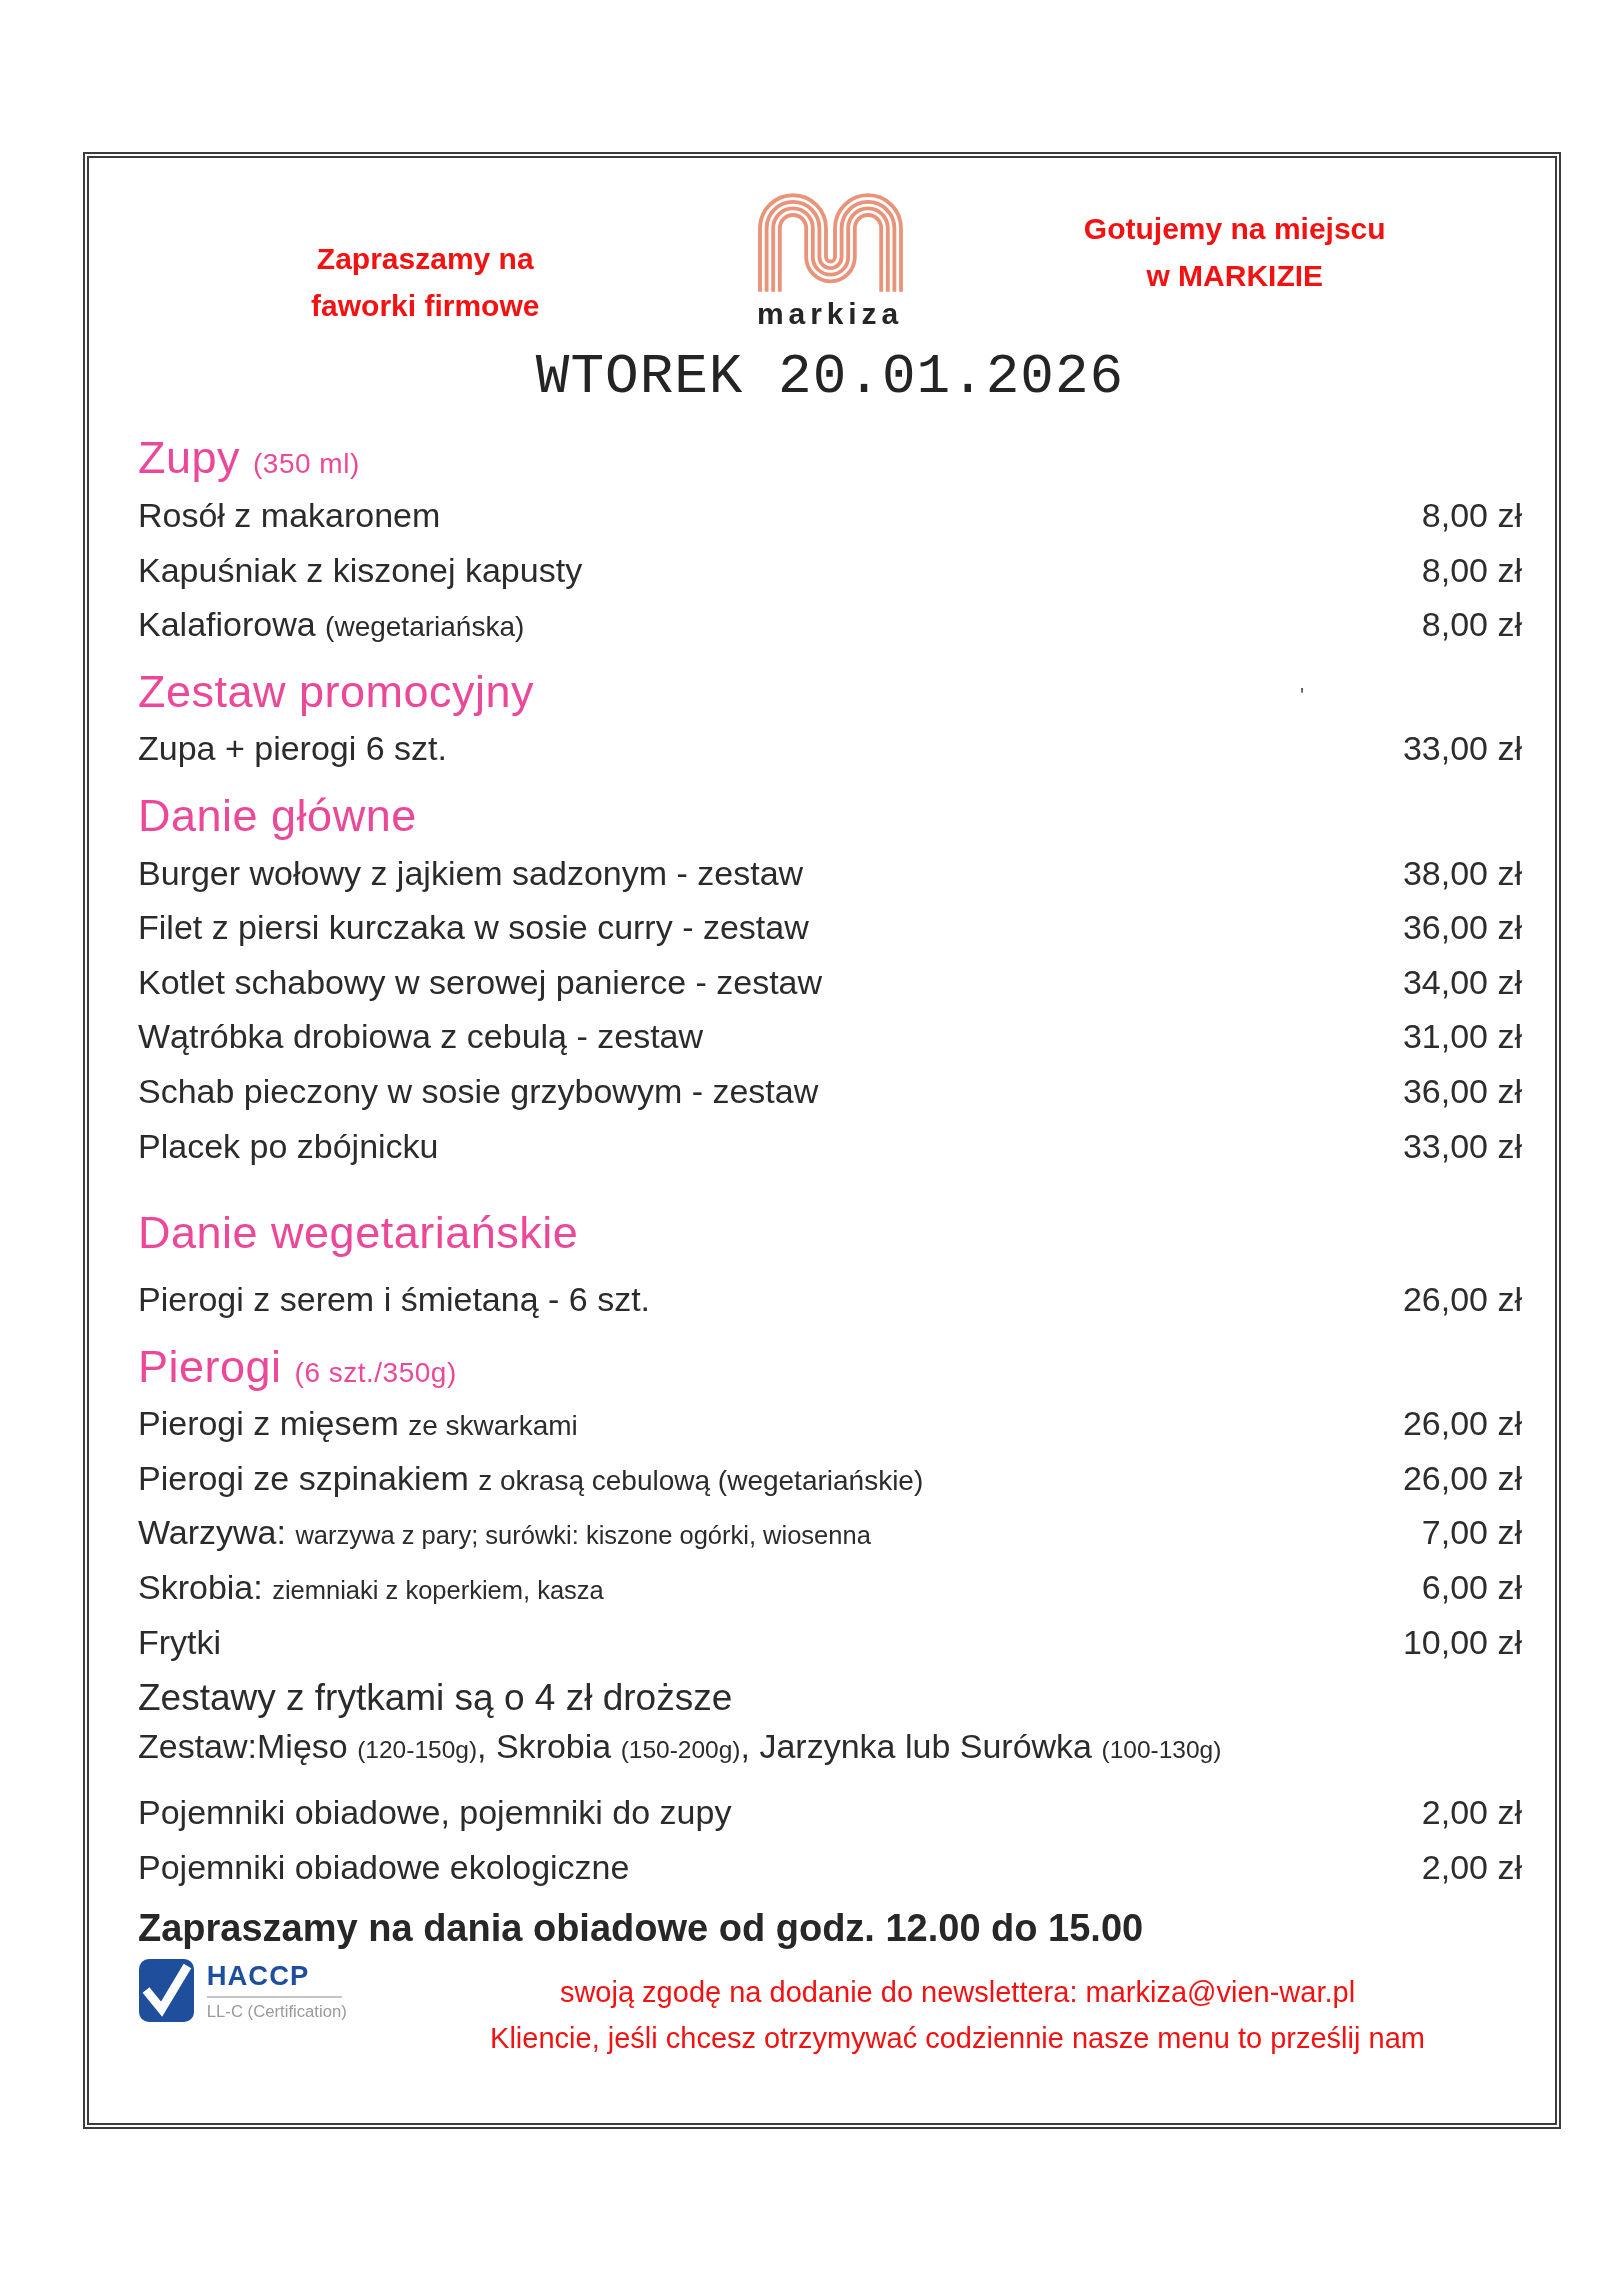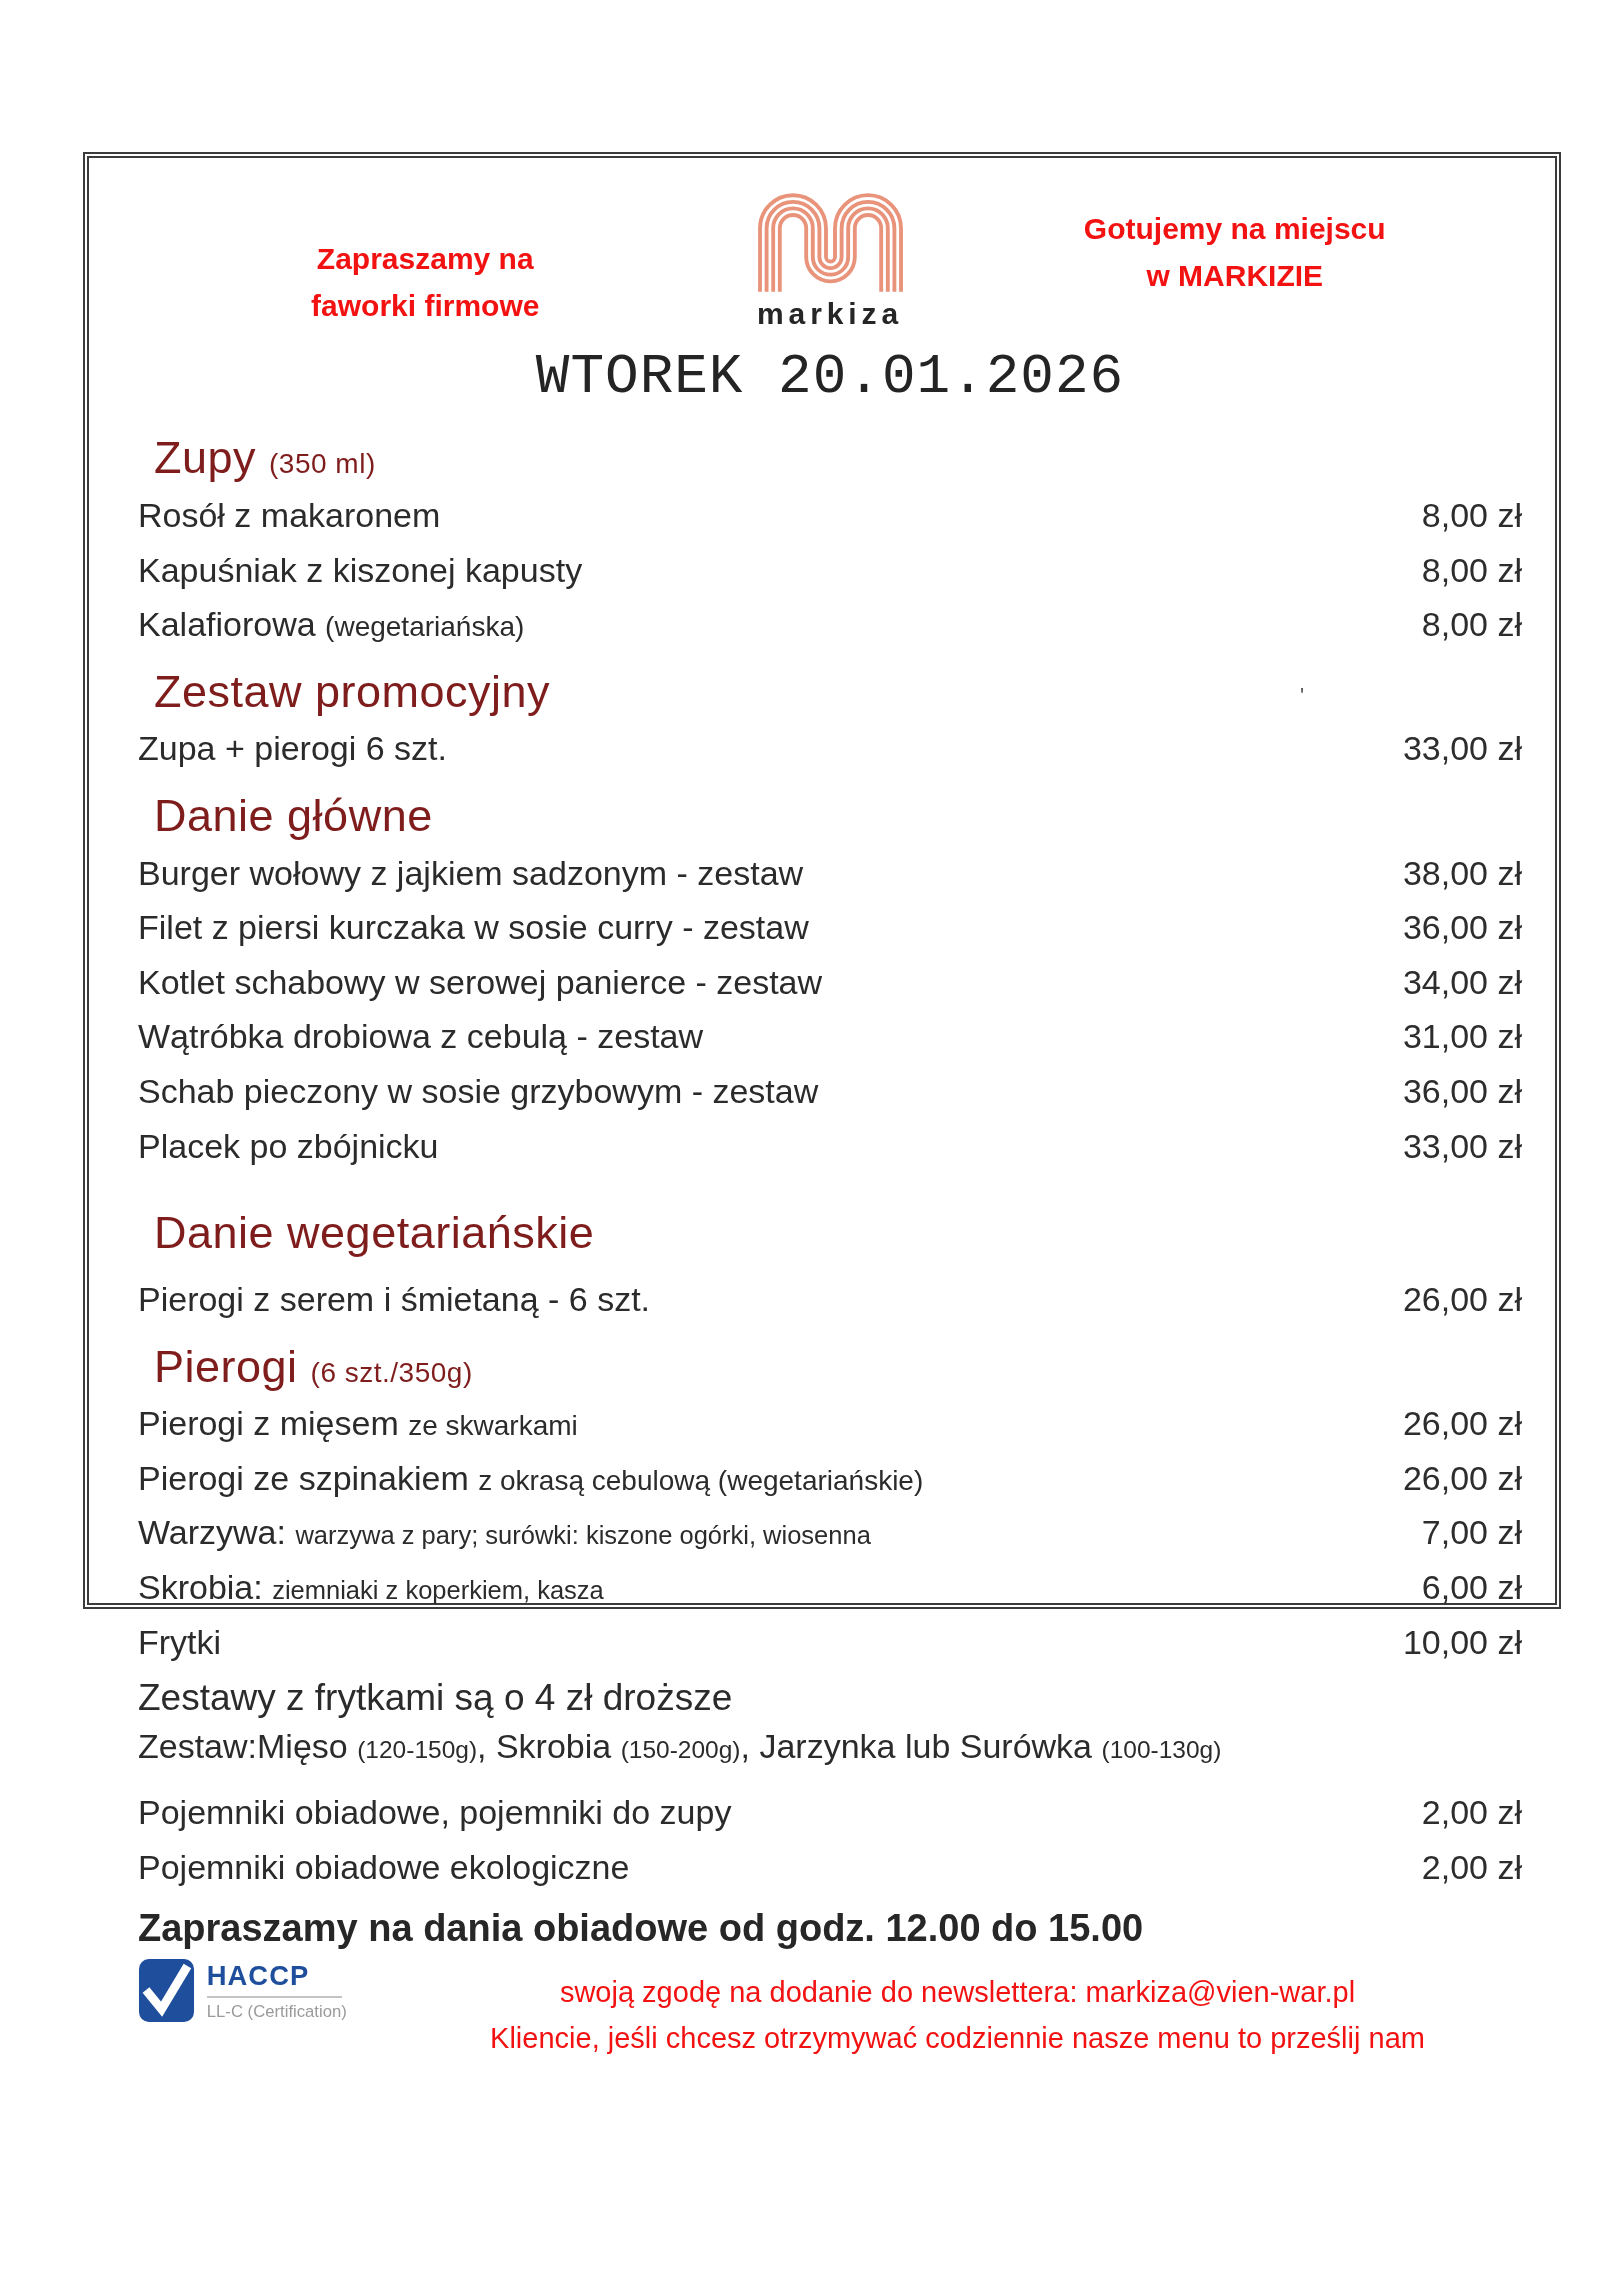--- a/index.html
+++ b/index.html
@@ -12,21 +12,21 @@
   }
   *{margin:0;padding:0;box-sizing:border-box;}
   html,body{background:#ffffff;}
   body{
     width:1621px;height:2293px;position:relative;
     font-family:"Liberation Sans", sans-serif;
     color:var(--ink);
     -webkit-font-smoothing:antialiased;
   }
   .page-box{
-    position:absolute;left:83px;top:152px;width:1478px;height:1457px;
+    position:absolute;left:83px;top:152px;width:1478px;height:1977px;
     border:6.9px double var(--border);
     background:#fff;
     padding:25.5px 33px 17.6px 49px;
     display:flex;flex-direction:column;
   }
   
   .header-grid{
     display:grid;grid-template-columns:1fr 235px 1fr;
     align-items:start;
   }
@@ -50,21 +50,21 @@
   
   .menu-list{margin-top:9.8px;}
   .row{
     display:flex;align-items:baseline;position:relative;
   }
   .row .text{flex:1 1 auto;}
   .row .price{margin-left:23.5px;white-space:nowrap;font-size:34px;color:#2d2d2d;}
   .row-item{padding:7.8px 0;}
   .row-item .text{font-size:34px;}
   .row-section{padding:13.7px 0 3.9px;}
-  .row-section .text{font-size:45px;letter-spacing:0.5px;color:#7f1d1d;margin-left:16px;}
+  .row-section .text{font-size:45px;letter-spacing:0.5px;color:#ec4899;}
   .row-section .part-note{font-size:28px;}
   .part-mid{font-size:28px;}
   .part-small{font-size:25.5px;}
   .part-bold{font-weight:400;}
   .row-textlg{padding:7.8px 0 3.9px;}
   .row-textlg .text{font-size:37px;}
   .row-textmix{padding:3.9px 0 9.8px;}
   .row-textmix .text{font-size:34px;}
   .row-textmix .part-small{font-size:24.5px;}
   .row-textbold{padding:11.8px 0 3.9px;}

